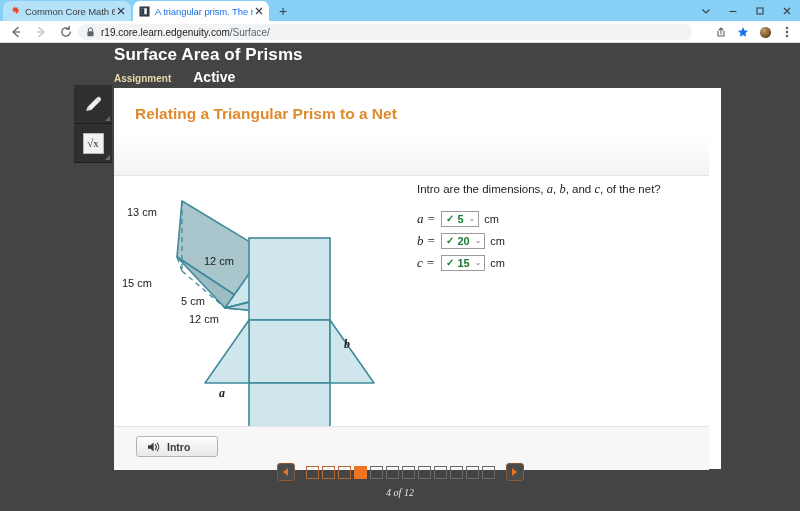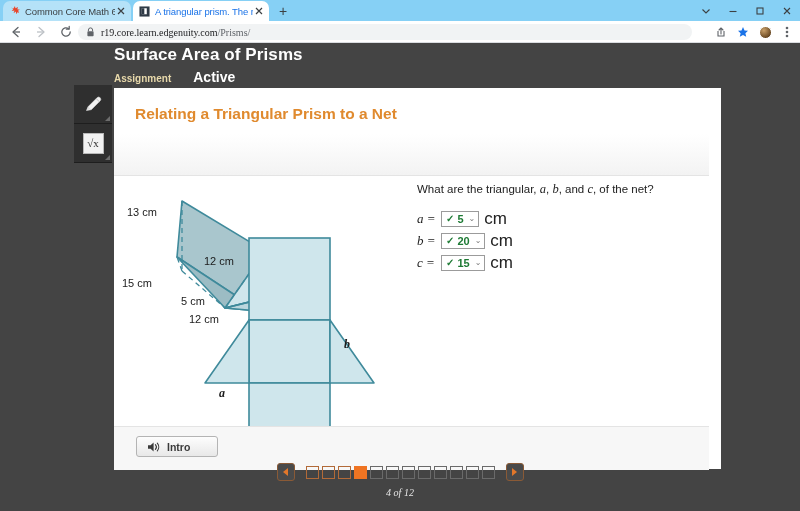--- a/index.html
+++ b/index.html
@@ -94,21 +94,20 @@
     color: #3c4043;
   }
 
   .toolbar {
     position: absolute;
     left: 0; top: 21px;
     width: 800px; height: 22px;
     background: #ffffff;
     display: flex;
     align-items: flex-end;
-    font-family: Liberation Serif, serif;
   }
   .nav-icons {
     display: flex;
     align-items: center;
     gap: 0px;
     padding-left: 3px;
   }
   .nav-btn {
     width: 25px; height: 22px;
     display: flex; align-items: center; justify-content: center;
@@ -315,21 +314,21 @@
     font-weight: bold;
   }
   .dd-caret {
     color: #7a7a7a;
     font-size: 8px;
     margin-left: 2px;
     line-height: 1;
   }
   .unit {
     margin-left: 5px;
-    font-size: 17px;
+    font-size: 11px;
     color: #222222;
   }
 
   
   .card-footer {
     position: absolute;
     left: 0; top: 338px;
     width: 595px; height: 43px;
     background: #f7f7f7;
     border-top: 1px solid #e4e4e4;
@@ -507,21 +506,21 @@
     </div>
 
     <div class="omnibox">
       <span class="lock-icon">
         <svg width="9" height="10" viewBox="0 0 9 10">
           <path d="M2.4 4.2 V3 a2.1 2.1 0 0 1 4.2 0 v1.2" stroke="#5f6368" stroke-width="1" fill="none"></path>
           <rect x="1.4" y="4.2" width="6.2" height="5" rx="0.8" fill="#5f6368"></rect>
         </svg>
       </span>
       <span class="url-domain">r19.core.learn.edgenuity.com</span>
-      <span class="url-path">/Prisms/</span>
+      <span class="url-path">/Surface/</span>
     </div>
 
     <div class="tb-right">
       <div class="tb-ico">
         <svg width="12" height="12" viewBox="0 0 12 12">
           <path d="M3 5 L3 10 L9 10 L9 5" stroke="#5f6368" stroke-width="1.1" fill="none"></path>
           <path d="M6 8 L6 2 M4 4 L6 2 L8 4" stroke="#5f6368" stroke-width="1.1" fill="none" stroke-linecap="round" stroke-linejoin="round"></path>
         </svg>
       </div>
       <div class="tb-ico">
@@ -615,21 +614,21 @@
             <text class="mathlabel" x="-30" y="221">a</text>
             <text class="mathlabel" x="95" y="172">b</text>
             <text class="mathlabel" x="37" y="275">c</text>
             <text class="dimlabel" x="-60" y="147">12 cm</text>
           </g>
         </svg>
       </div>
 
       <div class="question-pane">
         <div class="q-text">
-          <span>What are the triangular, </span><i>a</i><span>, </span><i>b</i><span>, and </span><i>c</i><span>, of the net?</span>
+          <span>Intro are the dimensions, </span><i>a</i><span>, </span><i>b</i><span>, and </span><i>c</i><span>, of the net?</span>
         </div>
 
         <div class="answer-row" style="top:34px;">
           <span class="lbl"><span>a</span> <span>=</span></span>
           <span class="dropdown">
             <span class="dd-check">✓</span>
             <span class="dd-value">5</span>
             <span class="dd-caret">⌄</span>
           </span>
           <span class="unit">cm</span>

